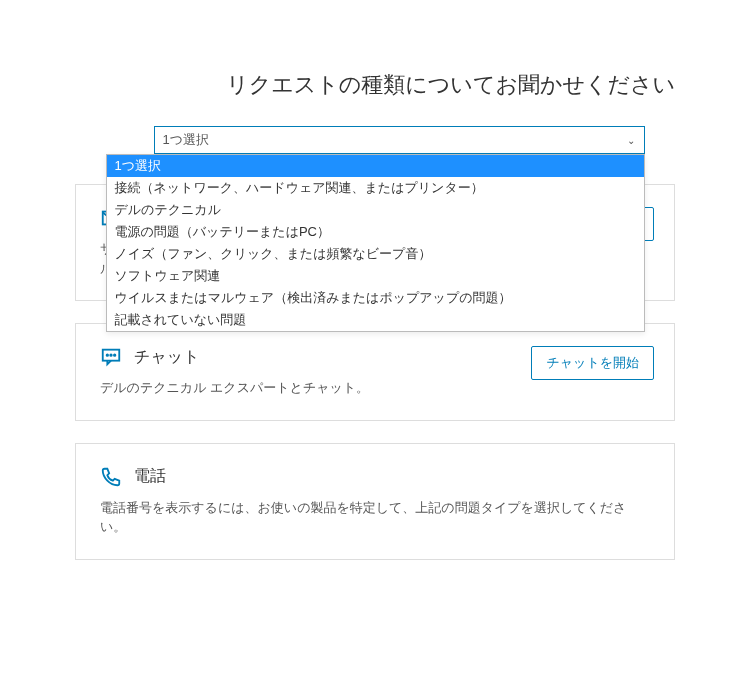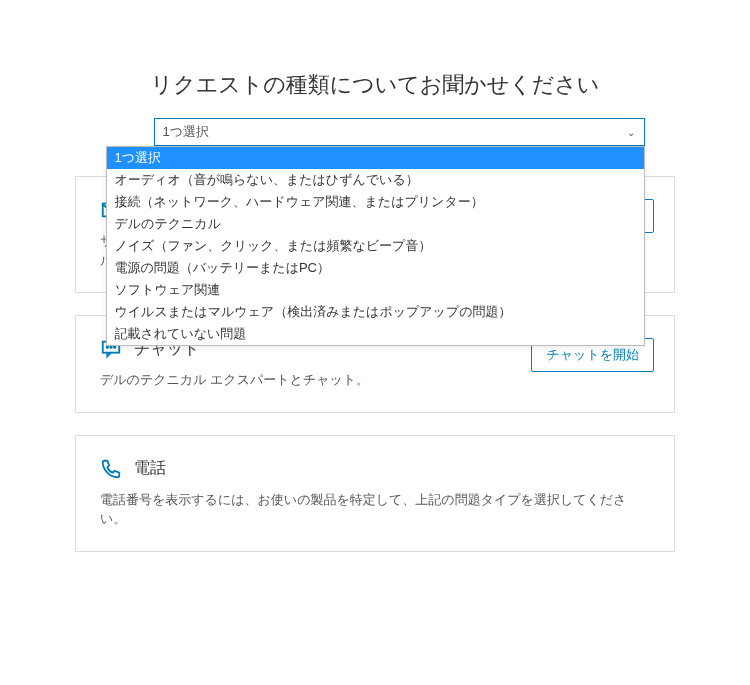--- a/index.html
+++ b/index.html
@@ -7,25 +7,25 @@
       font-family: "Hiragino Kaku Gothic ProN", "メイリオ", Meiryo, sans-serif;
       background: #fff;
       width: 750px;
       height: 685px;
       color: #333;
     }
     .container {
       padding: 70px 75px 20px 75px;
     }
     .page-title {
-      text-align: center;
+      text-align: right;
       font-size: 22px;
       font-weight: 400;
       color: #333;
-      margin-bottom: 18px;
+      margin-bottom: 26px;
     }
     .select-wrapper {
       position: relative;
       width: 539px;
       margin: 4px auto 30px auto;
       padding-left: 48px;
     }
     .select-closed {
       border: 1px solid #007db8;
       height: 28px;
@@ -120,25 +120,24 @@
   <h1 class="page-title">リクエストの種類についてお聞かせください</h1>
 
   <div class="select-wrapper">
     <div class="select-closed">
       <span>1つ選択</span>
       <span class="chev">⌄</span>
     </div>
     <div class="dropdown" id="dropdown-list">
 
     <div class="dropdown-item selected">1つ選択</div>
-        <div class="dropdown-item">オーディオ（音が鳴らない、またはひずんでいる）</div>
         <div class="dropdown-item">接続（ネットワーク、ハードウェア関連、またはプリンター）</div>
         <div class="dropdown-item">デルのテクニカル</div>
+        <div class="dropdown-item">電源の問題（バッテリーまたはPC）</div>
         <div class="dropdown-item">ノイズ（ファン、クリック、または頻繁なビープ音）</div>
-        <div class="dropdown-item">電源の問題（バッテリーまたはPC）</div>
         <div class="dropdown-item">ソフトウェア関連</div>
         <div class="dropdown-item">ウイルスまたはマルウェア（検出済みまたはポップアップの問題）</div>
         <div class="dropdown-item">記載されていない問題</div>
       </div>
   </div>
 
   <div class="card">
     <div class="card-header">
       <span class="icon">
         <svg viewBox="0 0 24 24" width="22" height="22" fill="none" stroke="#007db8" stroke-width="2">

